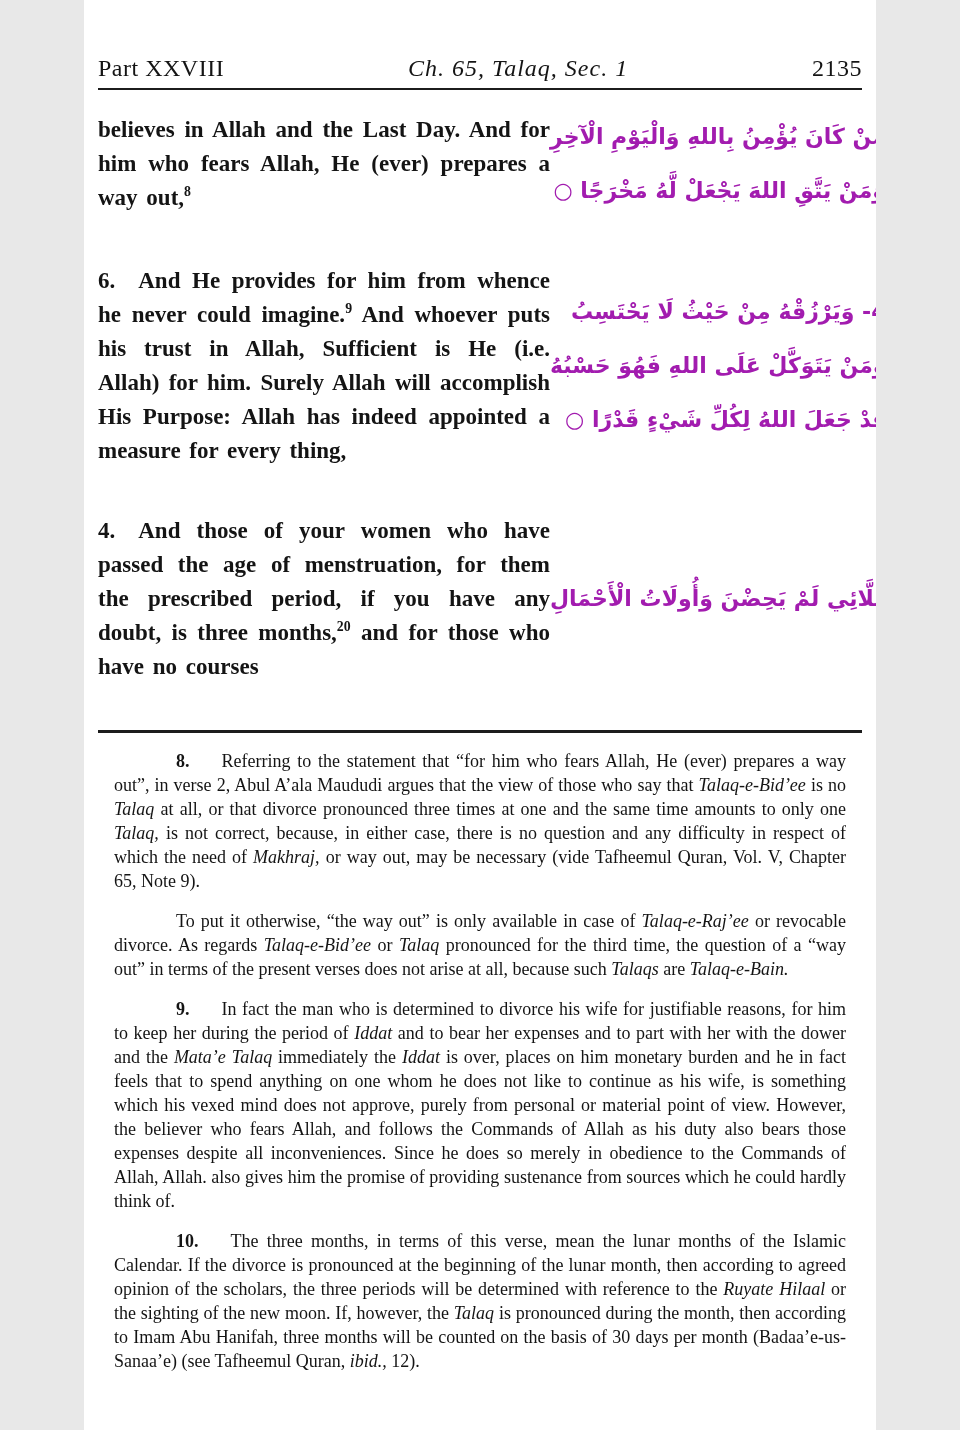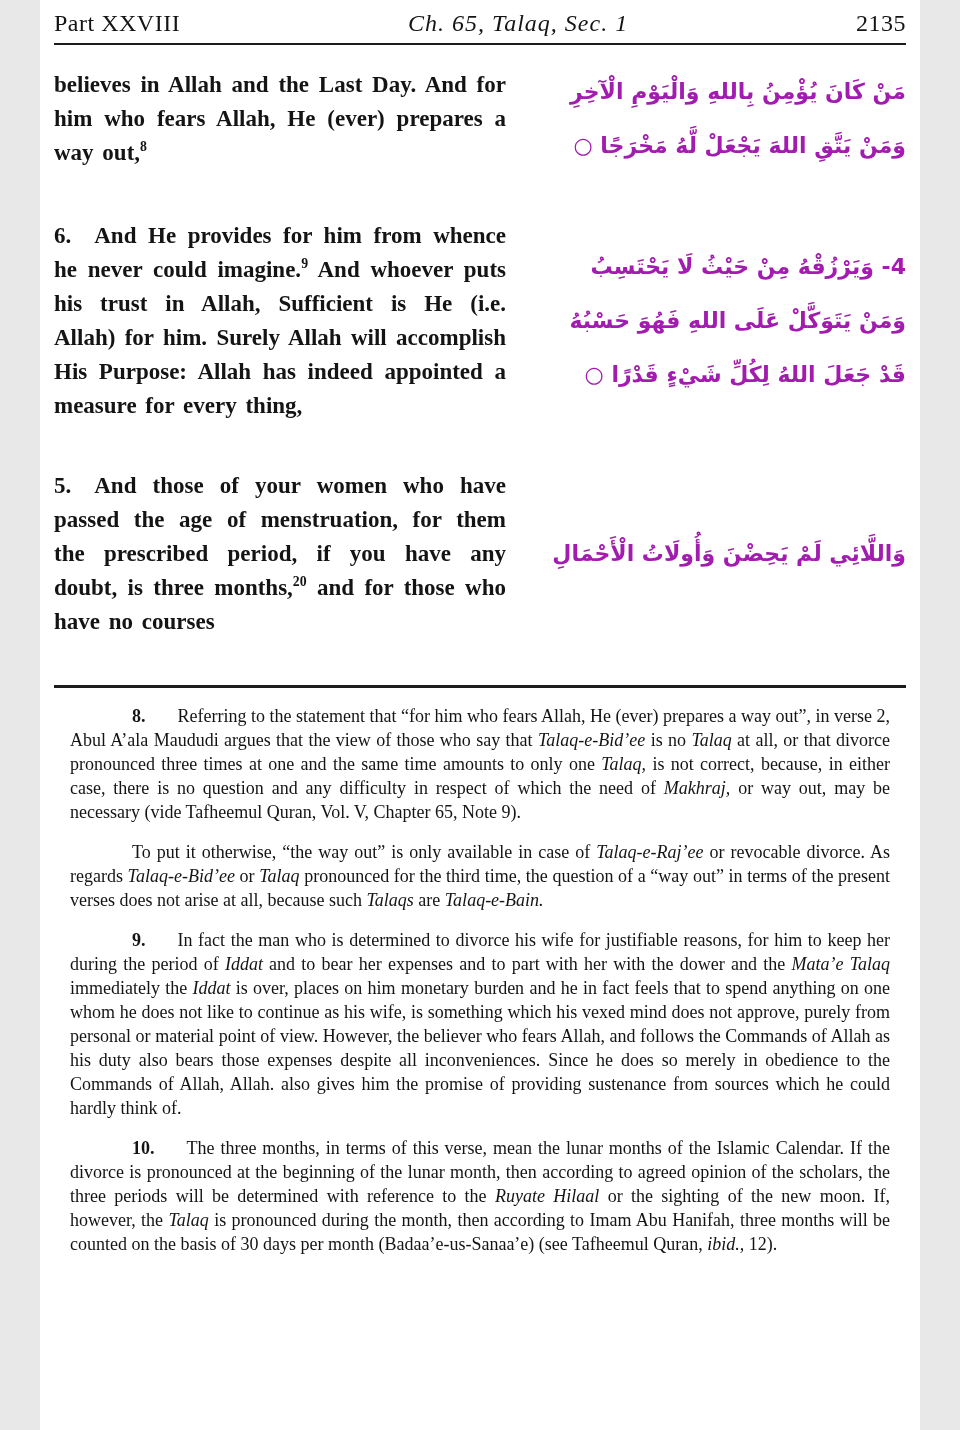--- a/index.html
+++ b/index.html
@@ -1,38 +1,38 @@
 <!DOCTYPE html>
 <html><head>
 <meta charset="utf-8">
 <style>
   html, body { margin: 0; padding: 0; background: #e8e8e8; }
   .page {
-    width: 880px;
+    width: 792px;
     height: 1430px;
     margin: 0 auto;
     background: #ffffff;
     color: #141414;
     font-family: "Liberation Serif", serif;
     box-sizing: border-box;
     padding: 0 14px;
     overflow: hidden;
   }
   
   .header {
     display: flex;
     justify-content: space-between;
     align-items: baseline;
     padding: 10px 0 6px 0;
     border-bottom: 2px solid #1c1c1c;
     font-size: 24px;
   }
   .header-left { letter-spacing: 0.5px; }
   .header-center { font-style: italic; letter-spacing: 1px; text-align: center; }
-  .header-right { letter-spacing: 0.5px; }
+  .header-right { letter-spacing: 0.5px; margin-top: 45px; }
   
   .verses { padding-top: 20px; }
   .verse-row {
     display: flex;
     align-items: center;
     margin-bottom: 46px;
   }
   .verse-en {
     width: 452px;
     font-weight: 700;
@@ -91,21 +91,21 @@
       </div>
       <div class="verse-row">
         <div class="verse-en"><span>6. And He provides for him from whence he never could imagine.</span><sup>9</sup><span> And whoever puts his trust in Allah, Sufficient is He (i.e. Allah) for him. Surely Allah will accomplish His Purpose: Allah has indeed appointed a measure for every thing,</span></div>
         <div class="verse-ar" dir="rtl">
           <div class="ar-line">4- وَيَرْزُقْهُ مِنْ حَيْثُ لَا يَحْتَسِبُ</div>
           <div class="ar-line">وَمَنْ يَتَوَكَّلْ عَلَى اللهِ فَهُوَ حَسْبُهُ</div>
           <div class="ar-line">قَدْ جَعَلَ اللهُ لِكُلِّ شَيْءٍ قَدْرًا ○</div>
         </div>
       </div>
       <div class="verse-row">
-        <div class="verse-en"><span>5. And those of your women who have passed the age of menstruation, for them the prescribed period, if you have any doubt, is three months,</span><sup>20</sup><span> and for those who have no courses</span></div>
+        <div class="verse-en"><span>4. And those of your women who have passed the age of menstruation, for them the prescribed period, if you have any doubt, is three months,</span><sup>20</sup><span> and for those who have no courses</span></div>
         <div class="verse-ar" dir="rtl">
           <div class="ar-line">وَاللَّائِي لَمْ يَحِضْنَ وَأُولَاتُ الْأَحْمَالِ</div>
         </div>
       </div>
     </div>
 
   <hr class="rule">
 
   <div class="footnotes">
       <p class="fn-para"><span class="fn-num">8.</span><span>Referring to the statement that “for him who fears Allah, He (ever) prepares a way out”, in verse 2, Abul A’ala Maududi argues that the view of those who say that </span><i>Talaq-e-Bid’ee</i><span> is no </span><i>Talaq</i><span> at all, or that divorce pronounced three times at one and the same time amounts to only one </span><i>Talaq,</i><span> is not correct, because, in either case, there is no question and any difficulty in respect of which the need of </span><i>Makhraj,</i><span> or way out, may be necessary (vide Tafheemul Quran, Vol. V, Chapter 65, Note 9).</span></p>

